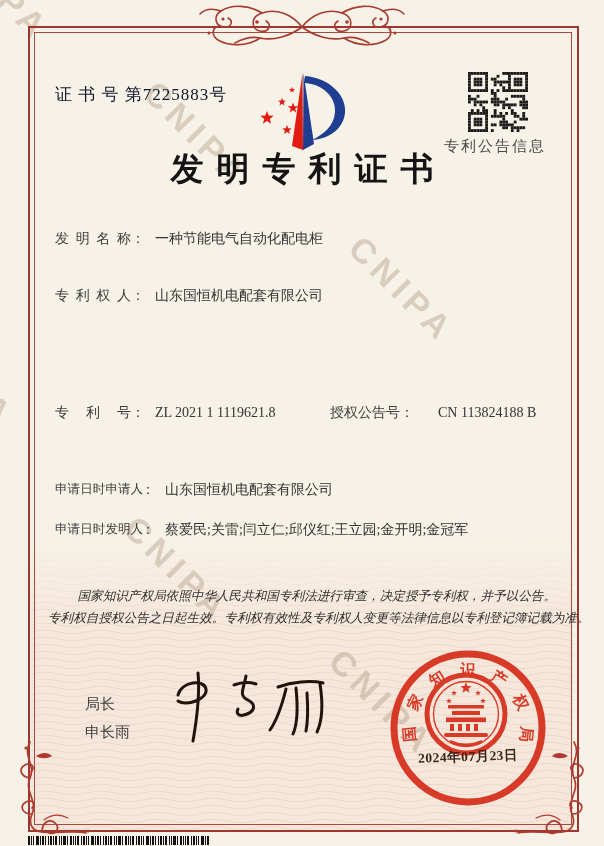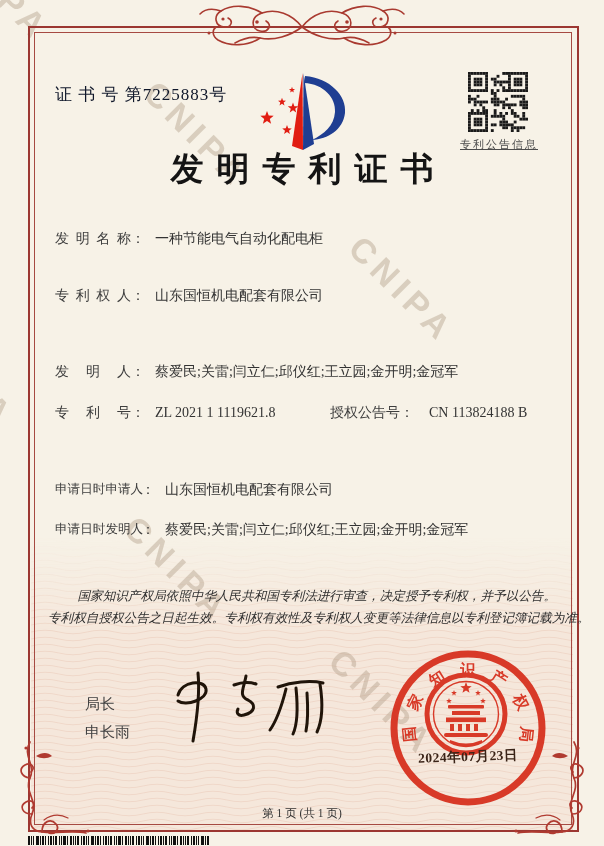--- a/index.html
+++ b/index.html
@@ -15,33 +15,33 @@
   .wave-band .tint{position:absolute;inset:0;background:#f4dfd2;opacity:.55;}
   
   .wm{position:absolute;z-index:2;font-family:"Liberation Sans","DejaVu Sans",sans-serif;
       font-size:34px;font-weight:bold;letter-spacing:6px;color:rgba(172,152,130,0.40);
       transform:rotate(45deg);white-space:nowrap;pointer-events:none;}
   
   .cert-no{position:absolute;left:55px;top:83px;font-size:17px;letter-spacing:1px;color:#0f172a;z-index:4;}
   .doc-title{position:absolute;left:0;top:147px;width:604px;text-align:center;font-size:33px;font-weight:600;
              letter-spacing:13px;text-indent:13px;color:#141414;z-index:4;}
   .qr-wrap{position:absolute;left:468px;top:72px;z-index:4;}
-  .qr-label{position:absolute;left:444px;top:137px;width:110px;text-align:center;font-size:11px;
-            letter-spacing:2px;color:#4c4c4c;z-index:4;text-decoration:underline;}
+  .qr-label{position:absolute;left:444px;top:137px;width:110px;font-size:15px;
+            letter-spacing:2px;color:#4c4c4c;z-index:4;}
   
   .logo{position:absolute;left:250px;top:58px;z-index:4;}
   
   .row{position:absolute;left:55px;width:500px;height:20px;font-size:14px;z-index:4;white-space:nowrap;}
   .lbl{display:inline-block;width:76px;text-align:justify;text-align-last:justify;color:#3e3e3e;vertical-align:top;}
   .row.long .lbl{width:86px;font-size:12.6px;letter-spacing:0;}
   .colon{color:#3e3e3e;}
   .val{margin-left:10px;color:#333;}
   .rcol{position:absolute;left:275px;top:0;white-space:nowrap;}
   .rcol .lbl2{color:#3e3e3e;margin-top:32px;}
-  .rcol .val{margin-left:15px;}
+  .rcol .val{margin-left:24px;}
   
   .statement{position:absolute;left:48px;top:585px;width:508px;z-index:4;font-style:italic;
              font-size:12.6px;line-height:22px;color:#2e2e2e;text-align:right;white-space:nowrap;}
   
   .signer{position:absolute;left:85px;top:690px;z-index:4;font-size:15px;color:#404040;line-height:28px;}
   .signature-svg{position:absolute;left:160px;top:663px;z-index:4;}
   
   .seal-svg{position:absolute;left:388px;top:648px;z-index:5;opacity:.95;}
   .seal-date{position:absolute;left:402px;top:748px;width:132px;text-align:center;z-index:6;
              font-size:13.5px;font-weight:bold;color:#3a2317;transform:rotate(-2deg);letter-spacing:.5px;}
@@ -368,23 +368,20 @@
   <div class="qr-label">专利公告信息</div>
 
   <div class="doc-title">发明专利证书</div>
 
   <div class="row" style="top:287px">
     <span class="lbl">专利权人</span><span class="colon">：</span><span class="val">山东国恒机电配套有限公司</span>
   </div>
   <div class="row" style="top:230px">
     <span class="lbl">发明名称</span><span class="colon">：</span><span class="val">一种节能电气自动化配电柜</span>
   </div>
-  <div class="row" style="top:363px">
-    <span class="lbl">发明人</span><span class="colon">：</span><span class="val">蔡爱民;关雷;闫立仁;邱仪红;王立园;金开明;金冠军</span>
-  </div>
   <div class="row" style="top:404px">
     <span class="lbl">专利号</span><span class="colon">：</span><span class="val">ZL 2021 1 1119621.8</span>
     <span class="rcol"><span class="lbl2">授权公告号</span><span class="colon">：</span><span class="val">CN 113824188 B</span></span>
   </div>
   <div class="row long" style="top:481px">
     <span class="lbl">申请日时申请人</span><span class="colon">：</span><span class="val">山东国恒机电配套有限公司</span>
   </div>
   <div class="row long" style="top:521px">
     <span class="lbl">申请日时发明人</span><span class="colon">：</span><span class="val">蔡爱民;关雷;闫立仁;邱仪红;王立园;金开明;金冠军</span>
   </div>
@@ -437,21 +434,20 @@
       <rect x="62" y="76" width="4" height="7"></rect>
         <rect x="70" y="76" width="4" height="7"></rect>
       <rect x="78" y="76" width="4" height="7"></rect>
         <rect x="86" y="76" width="4" height="7"></rect>
       <rect x="56" y="85" width="44" height="4" rx="2"></rect>
       <path d="M62,92 q16,7 32,0 l0,3 q-16,7 -32,0 Z"></path>
     </g>
   </svg>
   <div class="seal-date">2024年07月23日</div>
 
-  <div class="footer-page">第 1 页 (共 1 页)</div>
   <svg class="barcode-svg" id="barcode" width="185" height="10" viewBox="0 0 185 10">
       <rect x="0" y="0" width="2" height="9" fill="#111"></rect>
       <rect x="3" y="0" width="1" height="9" fill="#111"></rect>
       <rect x="5" y="0" width="1" height="9" fill="#111"></rect>
       <rect x="8" y="0" width="3" height="9" fill="#111"></rect>
       <rect x="12" y="0" width="1" height="9" fill="#111"></rect>
       <rect x="14" y="0" width="2" height="9" fill="#111"></rect>
       <rect x="17" y="0" width="1" height="9" fill="#111"></rect>
       <rect x="20" y="0" width="1" height="9" fill="#111"></rect>
       <rect x="22" y="0" width="2" height="9" fill="#111"></rect>

